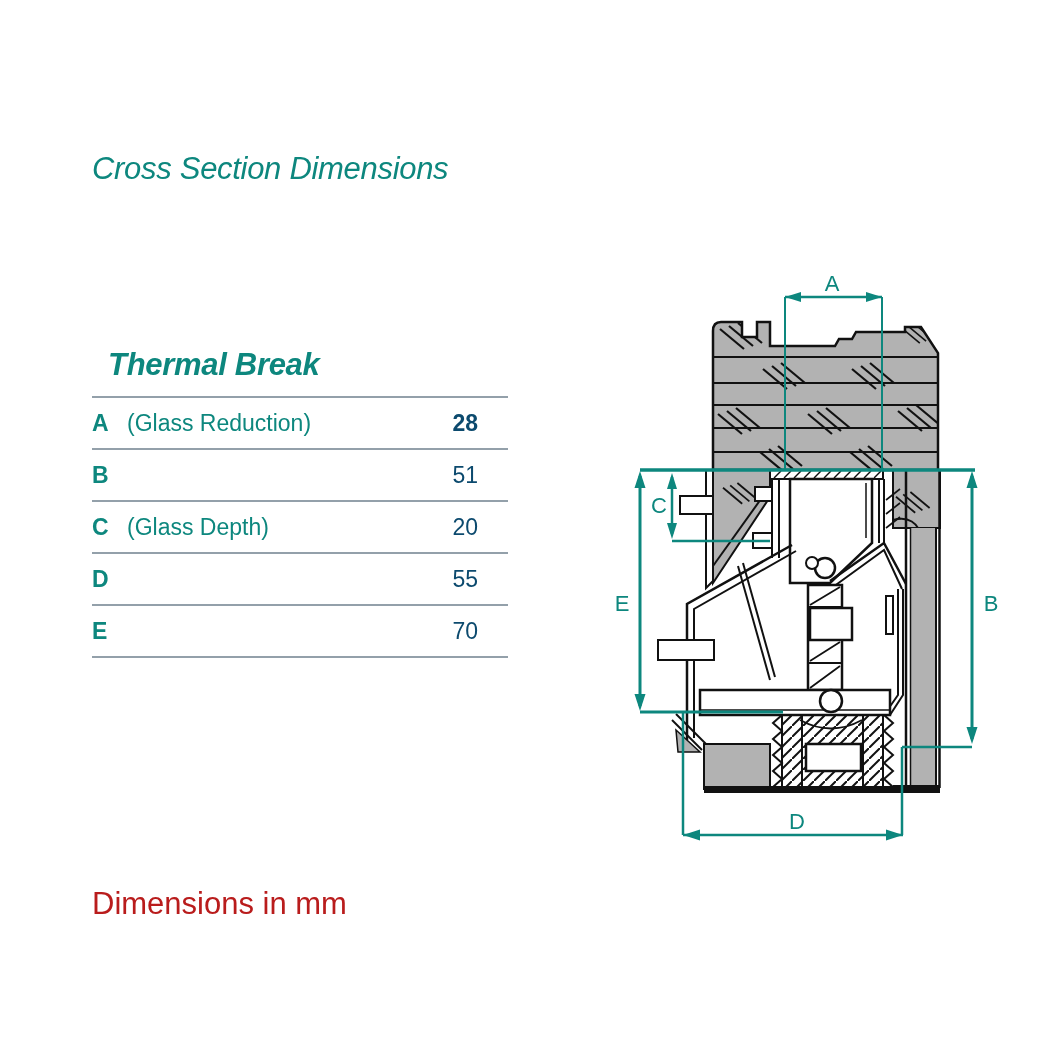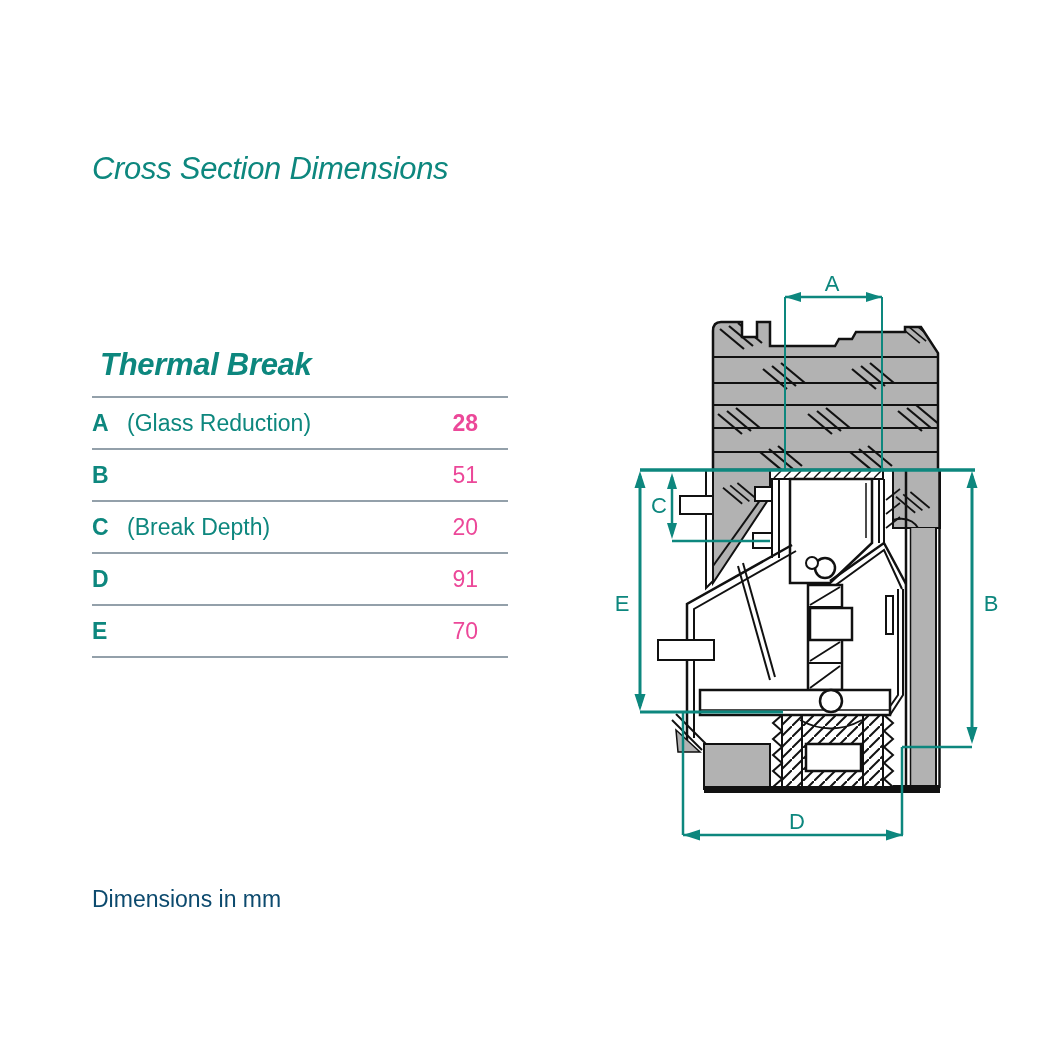--- a/index.html
+++ b/index.html
@@ -1,28 +1,28 @@
 <!DOCTYPE html>
 <html><head>
 <meta charset="utf-8">
 <style>
   html,body{margin:0;padding:0;background:#ffffff;}
   body{width:1042px;height:1042px;position:relative;font-family:"Liberation Sans",sans-serif;overflow:hidden;}
   .page-title{position:absolute;left:92px;top:151px;font-size:31px;line-height:36px;
     font-style:italic;font-weight:400;color:#0d877e;letter-spacing:-0.3px;}
-  .section-title{position:absolute;left:100px;top:347px;font-size:31px;line-height:36px;
+  .section-title{position:absolute;left:108px;top:347px;font-size:31px;line-height:36px;
     font-style:italic;font-weight:700;color:#0d877e;letter-spacing:-0.3px;}
   .spec-table{position:absolute;left:92px;top:396px;width:416px;border-top:2px solid #93a0aa;}
   .spec-row{display:flex;align-items:center;height:50px;border-bottom:2px solid #93a0aa;
     font-size:23px;color:#0d877e;}
   .spec-key{font-weight:700;width:35px;flex:0 0 auto;}
   .spec-label{flex:1 1 auto;white-space:nowrap;}
-  .spec-value{flex:0 0 auto;margin-left:auto;color:#ec4899;padding-right:30px;}
+  .spec-value{flex:0 0 auto;margin-left:auto;color:#0c4a6e;padding-right:30px;}
   .spec-value.bold{font-weight:700;}
-  .footnote{position:absolute;left:92px;top:886px;font-size:23px;color:#0c4a6e;}
+  .footnote{position:absolute;left:92px;top:886px;font-size:31px;color:#b91c1c;}
   .diagram{position:absolute;left:600px;top:250px;width:420px;height:610px;}
   .dim-label{font-family:"Liberation Sans",sans-serif;font-size:22px;fill:#0d877e;}
 </style>
 </head>
 <body>
 
 <div class="page-title">Cross Section Dimensions</div>
 <div class="section-title">Thermal Break</div>
 
 <div class="spec-table">
@@ -30,26 +30,26 @@
     <span class="spec-key">A</span>
     <span class="spec-label">(Glass Reduction)</span>
     <span class="spec-value bold">28</span>
   </div>
   <div class="spec-row">
     <span class="spec-key">B</span>
     <span class="spec-value">51</span>
   </div>
   <div class="spec-row">
     <span class="spec-key">C</span>
-    <span class="spec-label">(Break Depth)</span>
+    <span class="spec-label">(Glass Depth)</span>
     <span class="spec-value">20</span>
   </div>
   <div class="spec-row">
     <span class="spec-key">D</span>
-    <span class="spec-value">91</span>
+    <span class="spec-value">55</span>
   </div>
   <div class="spec-row">
     <span class="spec-key">E</span>
     <span class="spec-value">70</span>
   </div>
 </div>
 
 <div class="footnote">Dimensions in mm</div>
 
 <svg class="diagram" viewBox="600 250 420 610" xmlns="http://www.w3.org/2000/svg">

